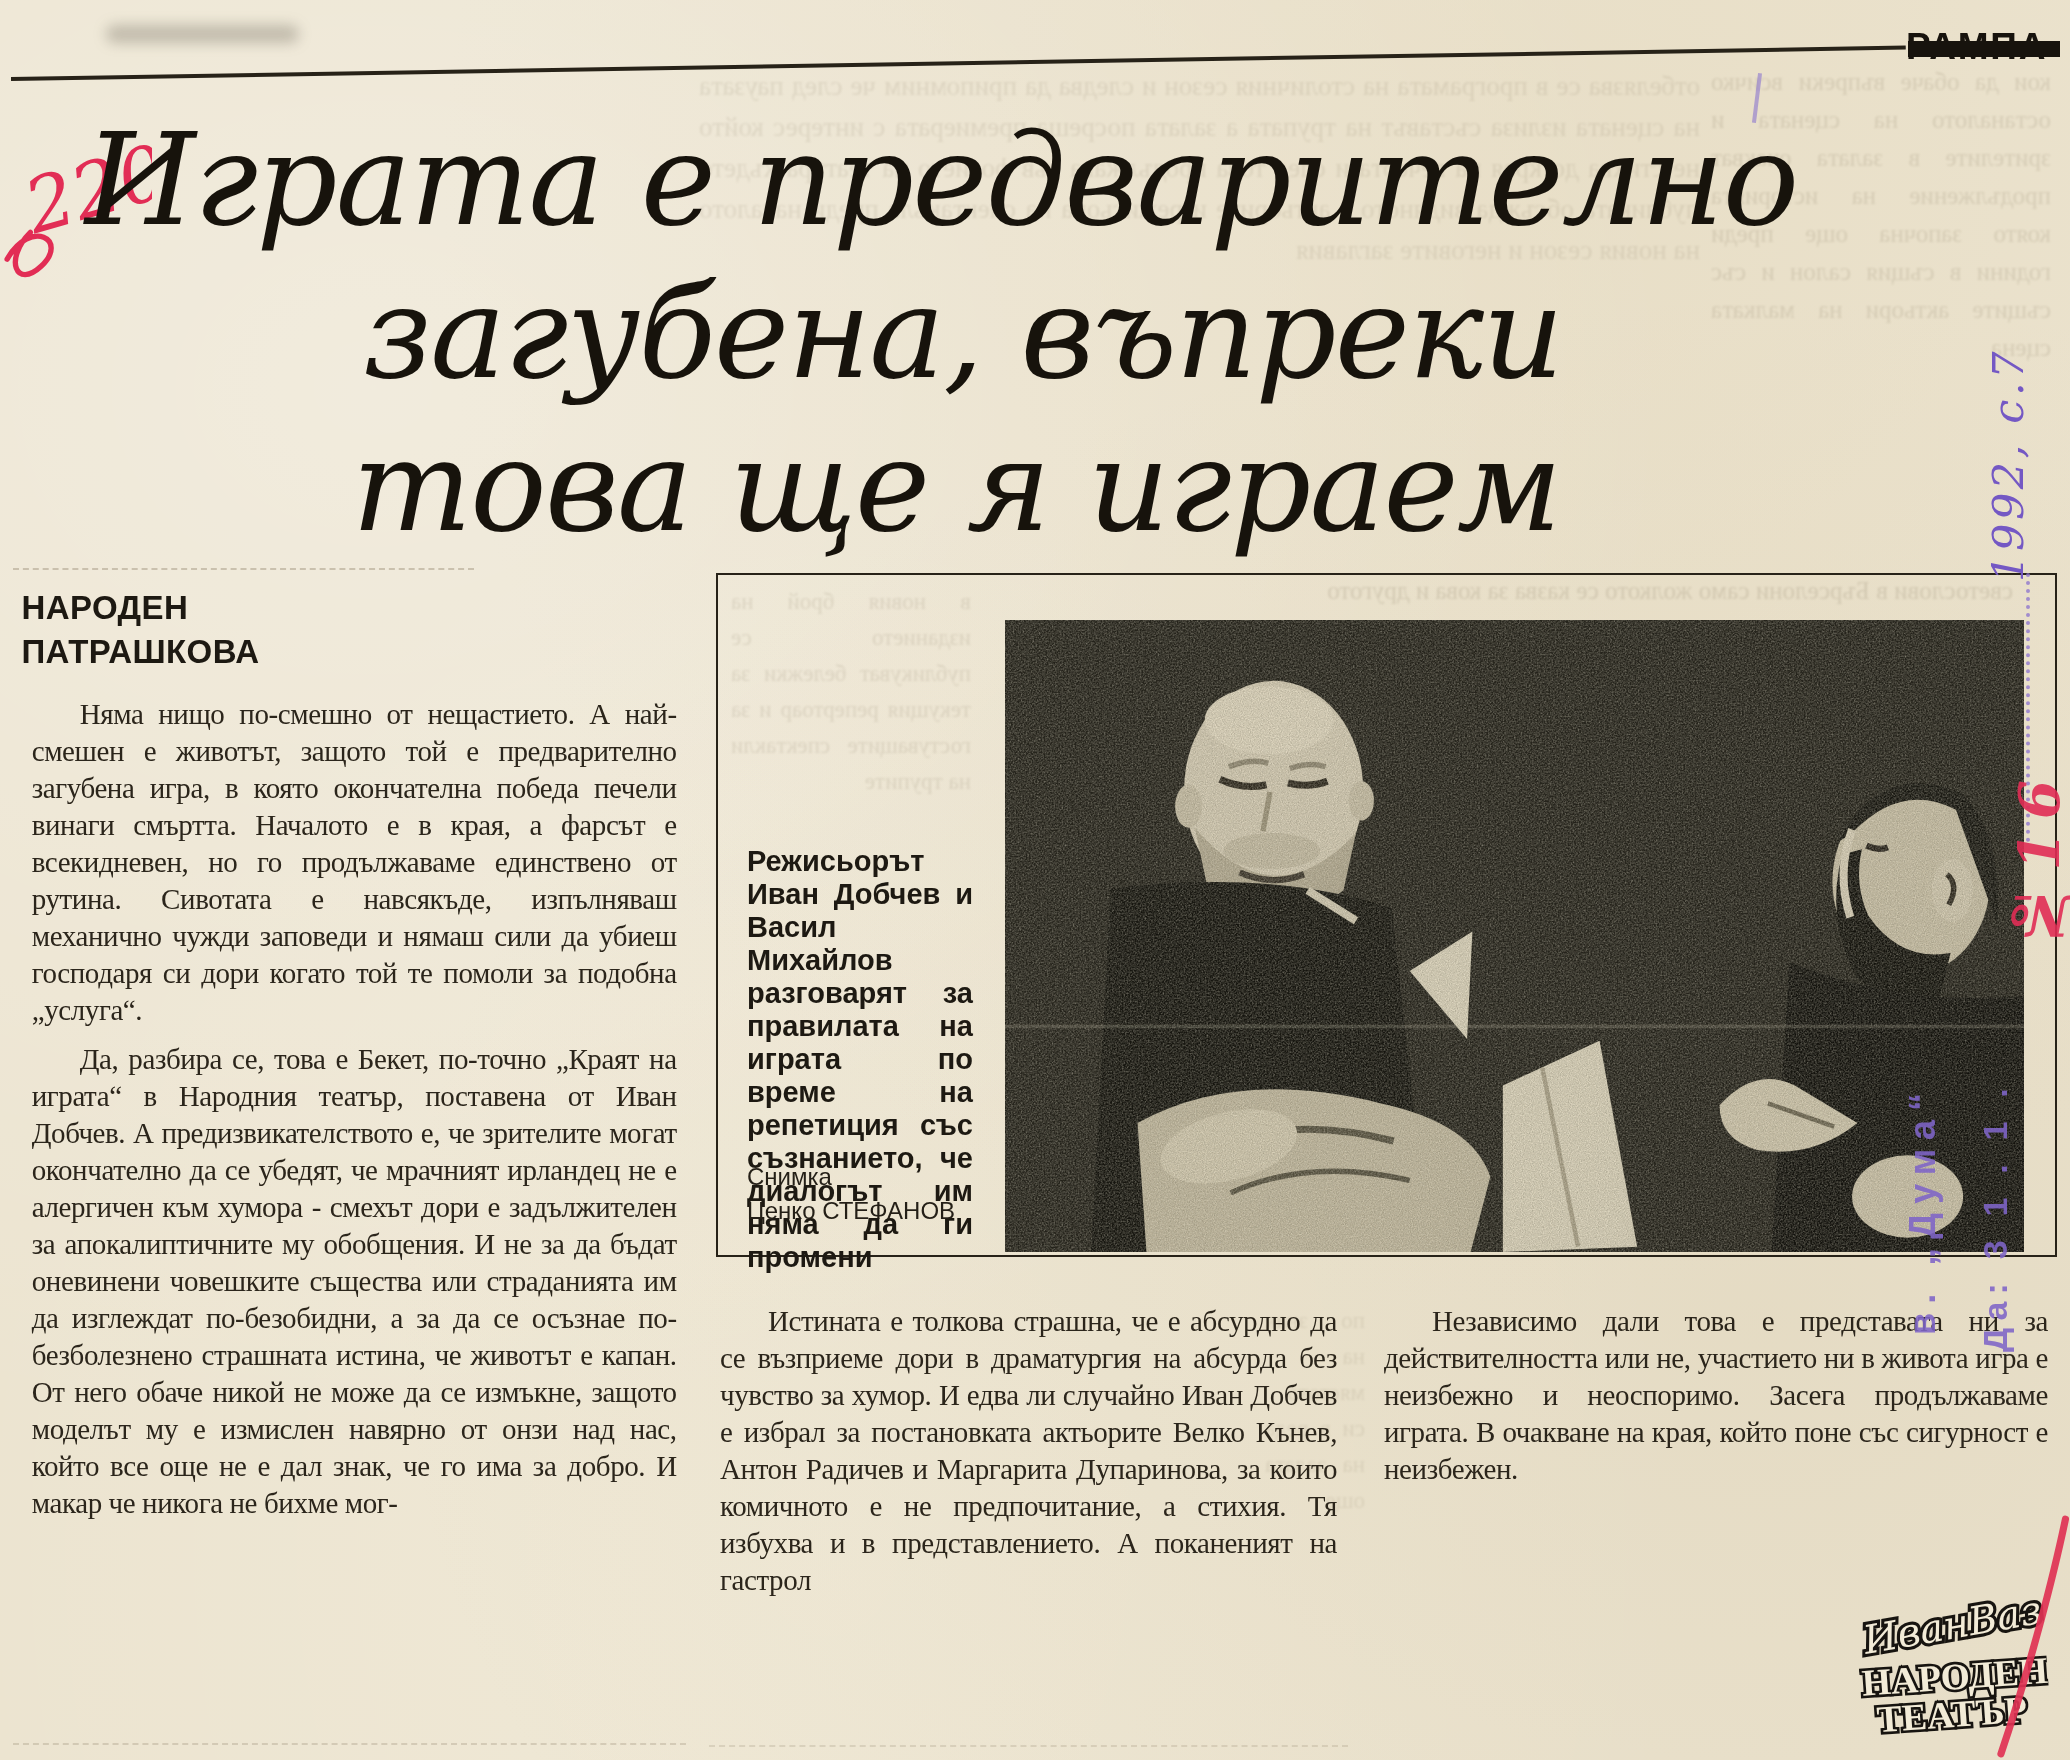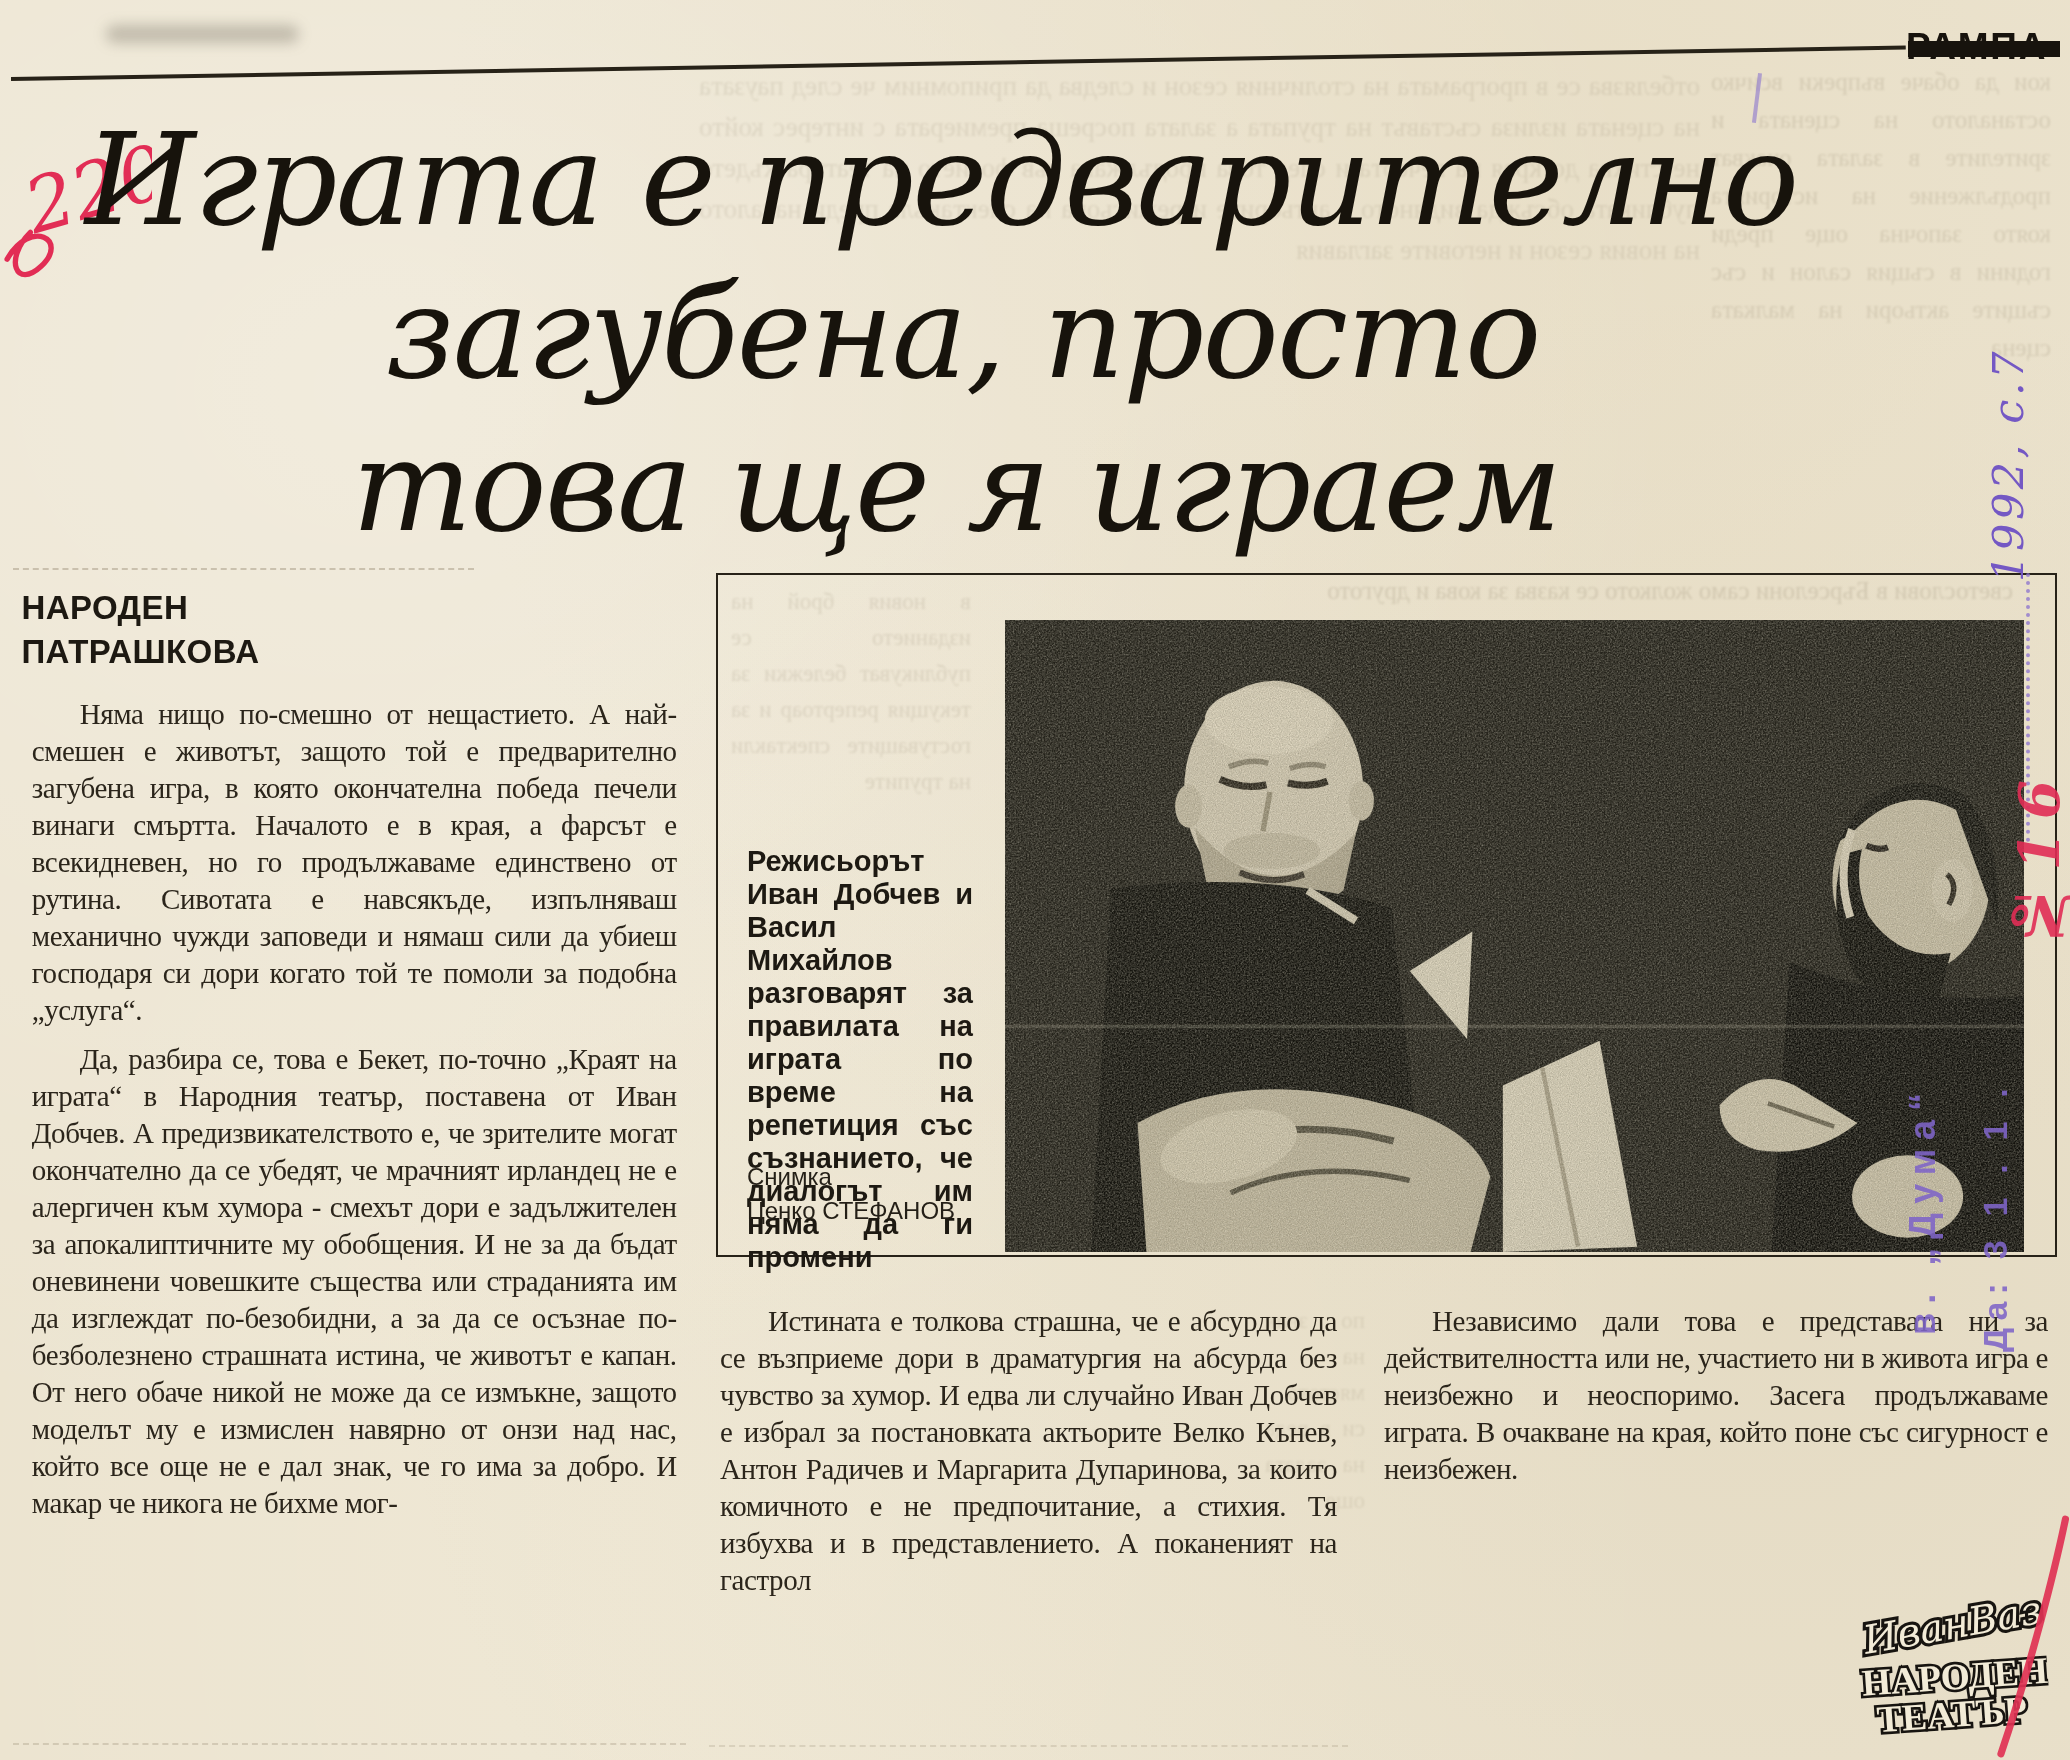--- a/index.html
+++ b/index.html
@@ -77,21 +77,21 @@
   <div class="abs rampa-bar"></div>
   <div class="abs purple-tick"></div>
 
   <svg class="abs" style="left:0;top:125px;" width="152" height="170" viewBox="0 0 170 190">
     <path d="M8,150 C34,104 78,128 46,158 C18,184 4,150 34,120" stroke="#e22d55" stroke-width="6" fill="none" stroke-linecap="round"></path>
     <text x="34" y="112" font-family="DejaVu Serif, serif" font-style="italic" font-size="84" fill="#e22d55" transform="rotate(-16 70 100)">220</text>
   </svg>
 
   <div class="abs headline">
     <div>Играта е предварително</div>
-    <div class="hl2">загубена, просто</div>
+    <div class="hl2">загубена, въпреки</div>
     <div class="hl3">това ще я играем</div>
   </div>
 
   <div class="abs byline">
     <div>НАРОДЕН</div>
     <div>ПАТРАШКОВА</div>
   </div>
   <div class="abs frule fr1"></div>
 
   <div class="abs bodycol col1">

